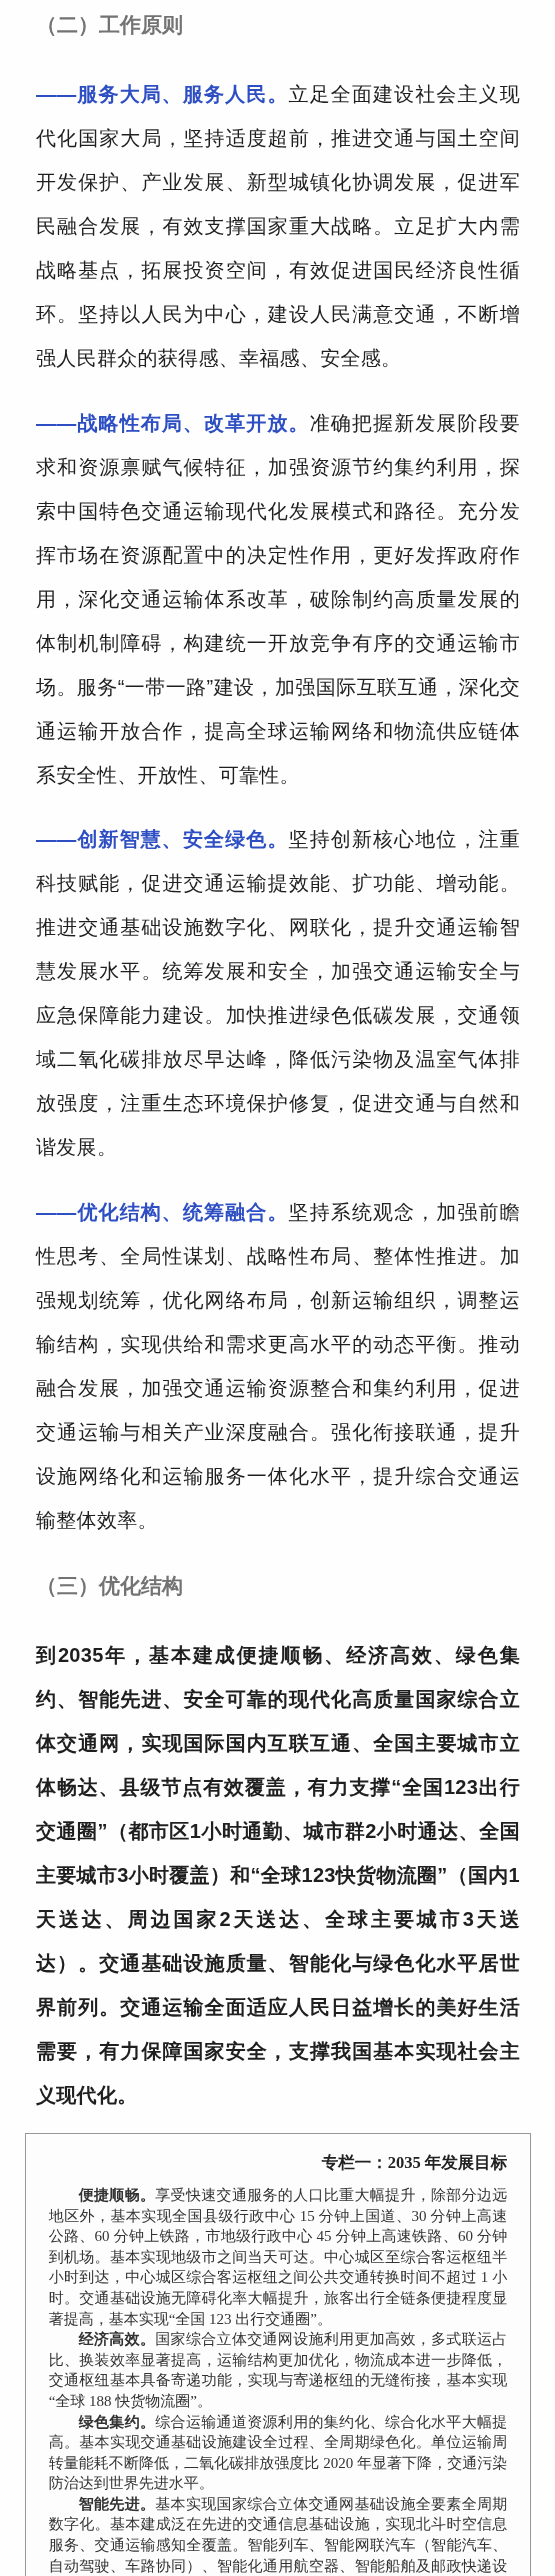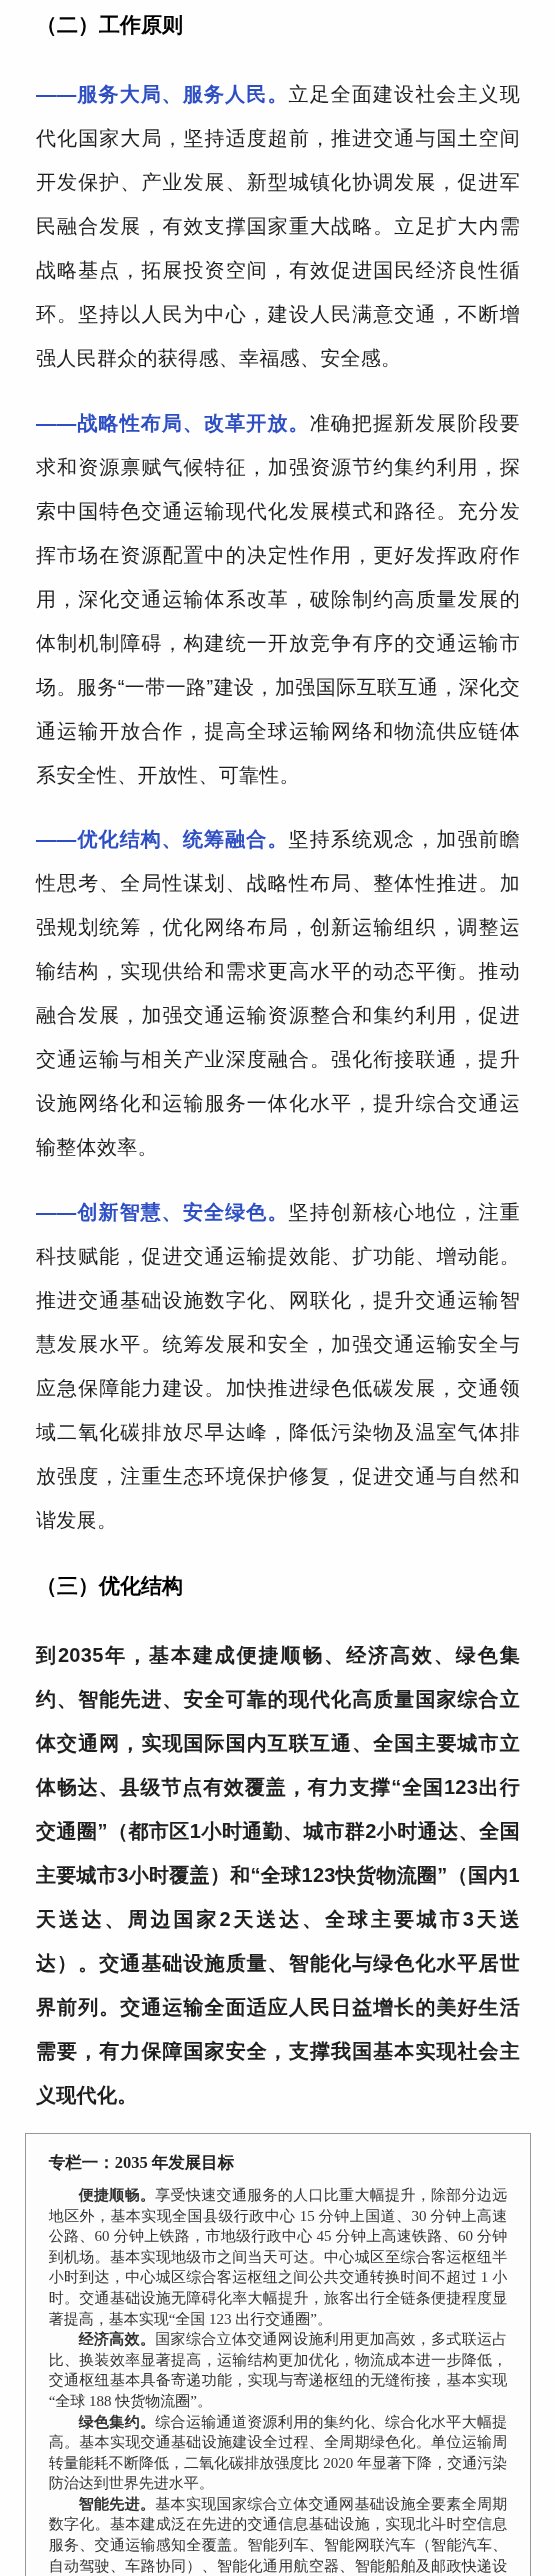--- a/index.html
+++ b/index.html
@@ -8,21 +8,21 @@
     min-height:2886px;
     background:#fefefe;
     color:#1f1f1f;
     font-family:"Liberation Sans","DejaVu Sans",sans-serif;
   }
   .page { padding:10.3px 36px 20.6px 36px; box-sizing:border-box; }
 
   .sec-heading {
     font-size:21px;
     font-weight:700;
-    color:#000000;
+    color:#737373;
     line-height:29px;
     margin:0 0 33px 0;
   }
   .sec-heading.with-top { margin-top:29px; }
 
   p.body-para {
     font-size:20px;
     line-height:44px;
     text-align:justify;
     margin:0 0 20.6px 0;
@@ -40,21 +40,21 @@
 
   .panel {
     border:1px solid #979797;
     background:#fdfdfd;
     margin:15.5px -11.3px 0 -11.3px;
     padding:18.5px 23px 20.6px 23px;
     font-family:"Liberation Serif","DejaVu Serif",serif;
     color:#333;
   }
   .panel-title {
-    text-align:left;
+    text-align:right;
     font-size:16.5px;
     line-height:21.6px;
     font-weight:700;
     color:#222;
     margin:0 0 11.3px 0;
   }
   .panel p {
     font-size:15px;
     line-height:20.6px;
     text-align:justify;
@@ -72,25 +72,25 @@
 
   <p class="body-para">
     <span class="lead-blue">——服务大局、服务人民。</span><span>立足全面建设社会主义现代化国家大局，坚持适度超前，推进交通与国土空间开发保护、产业发展、新型城镇化协调发展，促进军民融合发展，有效支撑国家重大战略。立足扩大内需战略基点，拓展投资空间，有效促进国民经济良性循环。坚持以人民为中心，建设人民满意交通，不断增强人民群众的获得感、幸福感、安全感。</span>
   </p>
 
   <p class="body-para">
     <span class="lead-blue">——战略性布局、改革开放。</span><span>准确把握新发展阶段要求和资源禀赋气候特征，加强资源节约集约利用，探索中国特色交通运输现代化发展模式和路径。充分发挥市场在资源配置中的决定性作用，更好发挥政府作用，深化交通运输体系改革，破除制约高质量发展的体制机制障碍，构建统一开放竞争有序的交通运输市场。服务“一带一路”建设，加强国际互联互通，深化交通运输开放合作，提高全球运输网络和物流供应链体系安全性、开放性、可靠性。</span>
   </p>
 
   <p class="body-para">
-    <span class="lead-blue">——优化结构、统筹融合。</span><span>坚持系统观念，加强前瞻性思考、全局性谋划、战略性布局、整体性推进。加强规划统筹，优化网络布局，创新运输组织，调整运输结构，实现供给和需求更高水平的动态平衡。推动融合发展，加强交通运输资源整合和集约利用，促进交通运输与相关产业深度融合。强化衔接联通，提升设施网络化和运输服务一体化水平，提升综合交通运输整体效率。</span>
+    <span class="lead-blue">——创新智慧、安全绿色。</span><span>坚持创新核心地位，注重科技赋能，促进交通运输提效能、扩功能、增动能。推进交通基础设施数字化、网联化，提升交通运输智慧发展水平。统筹发展和安全，加强交通运输安全与应急保障能力建设。加快推进绿色低碳发展，交通领域二氧化碳排放尽早达峰，降低污染物及温室气体排放强度，注重生态环境保护修复，促进交通与自然和谐发展。</span>
   </p>
 
   <p class="body-para">
-    <span class="lead-blue">——创新智慧、安全绿色。</span><span>坚持创新核心地位，注重科技赋能，促进交通运输提效能、扩功能、增动能。推进交通基础设施数字化、网联化，提升交通运输智慧发展水平。统筹发展和安全，加强交通运输安全与应急保障能力建设。加快推进绿色低碳发展，交通领域二氧化碳排放尽早达峰，降低污染物及温室气体排放强度，注重生态环境保护修复，促进交通与自然和谐发展。</span>
+    <span class="lead-blue">——优化结构、统筹融合。</span><span>坚持系统观念，加强前瞻性思考、全局性谋划、战略性布局、整体性推进。加强规划统筹，优化网络布局，创新运输组织，调整运输结构，实现供给和需求更高水平的动态平衡。推动融合发展，加强交通运输资源整合和集约利用，促进交通运输与相关产业深度融合。强化衔接联通，提升设施网络化和运输服务一体化水平，提升综合交通运输整体效率。</span>
   </p>
 
   <h2 class="sec-heading with-top">（三）优化结构</h2>
 
   <p class="body-para goal">到2035年，基本建成便捷顺畅、经济高效、绿色集约、智能先进、安全可靠的现代化高质量国家综合立体交通网，实现国际国内互联互通、全国主要城市立体畅达、县级节点有效覆盖，有力支撑“全国123出行交通圈”（都市区1小时通勤、城市群2小时通达、全国主要城市3小时覆盖）和“全球123快货物流圈”（国内1天送达、周边国家2天送达、全球主要城市3天送达）。交通基础设施质量、智能化与绿色化水平居世界前列。交通运输全面适应人民日益增长的美好生活需要，有力保障国家安全，支撑我国基本实现社会主义现代化。</p>
 
   <div class="panel">
     <div class="panel-title">专栏一：2035 年发展目标</div>
 
     <p>

